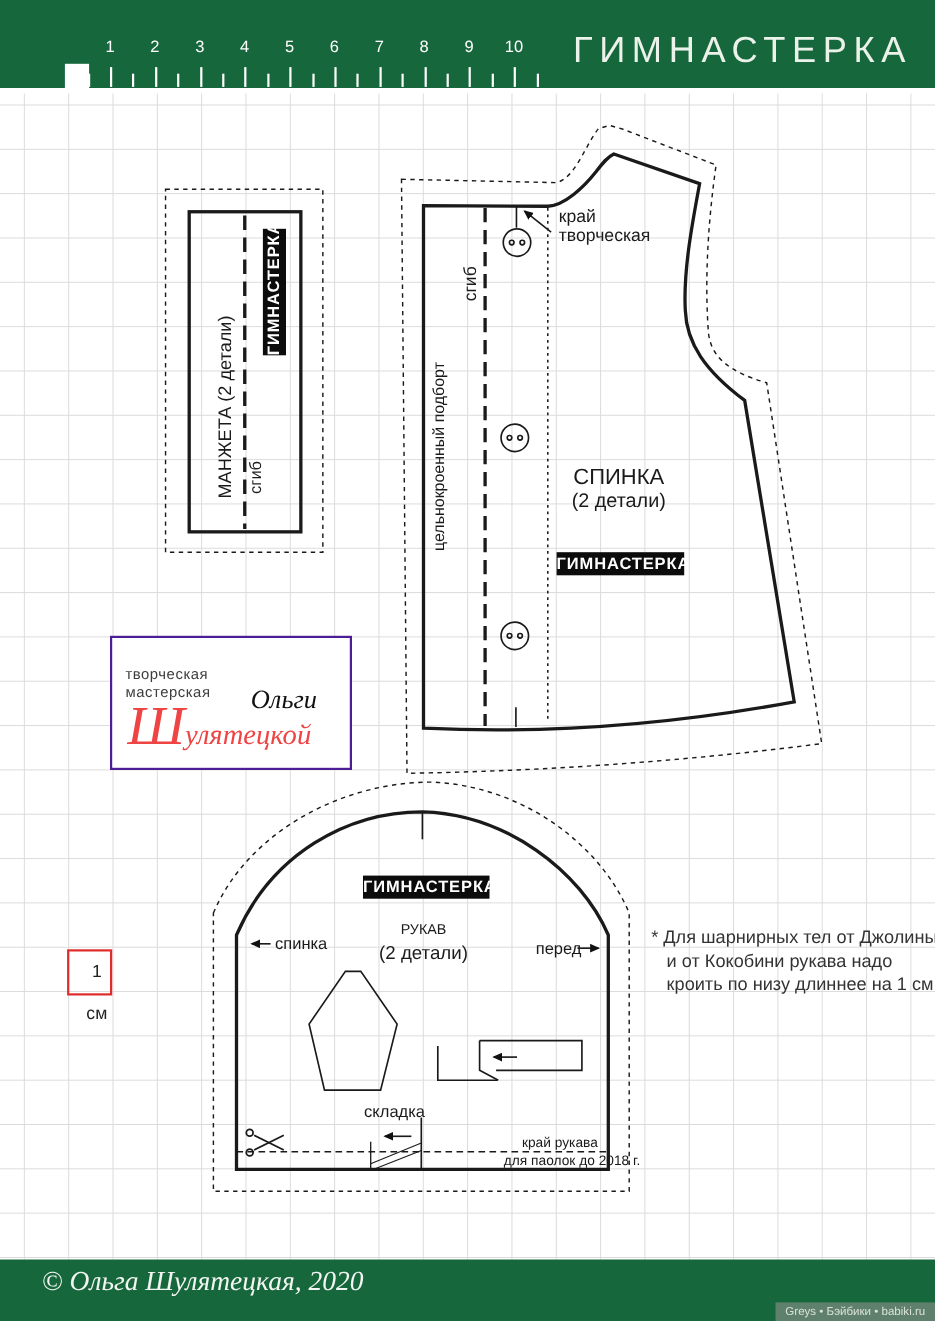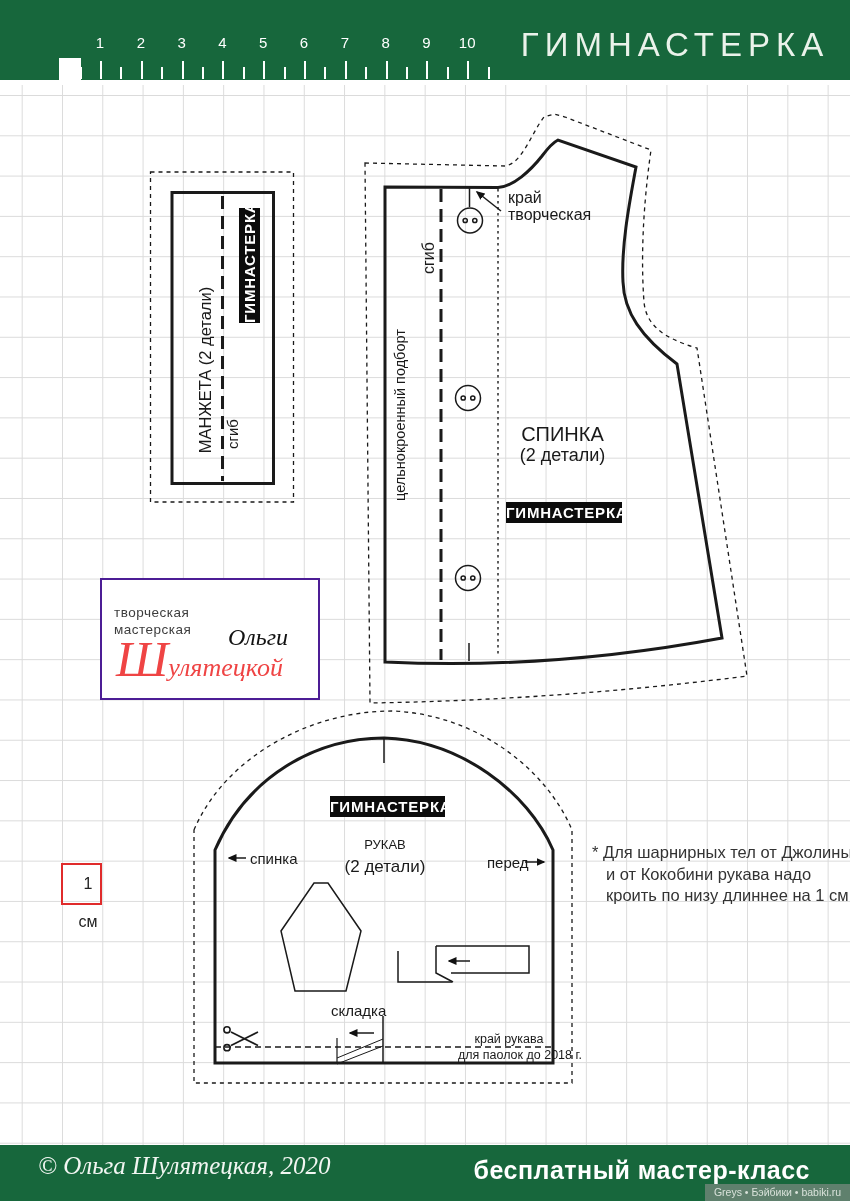--- a/index.html
+++ b/index.html
@@ -203,17 +203,16 @@
     </div>
     <div class="logo-script1">Ольги</div>
     <div class="logo-script2">Шулятецкой</div>
   </div>
 
   <div class="scale-box">1 см</div>
   <div class="note">* Для шарнирных тел от Джолины и от Кокобини рукава надо кроить по низу длиннее на 1 см</div>
 
   <div class="band ftr">
     <div class="copyright" style="position:absolute;left:38px;top:7px;">© Ольга Шулятецкая, 2020</div>
-    <div class="tagline" style="position:absolute;right:40px;top:11px;">бесплатный мастер-класс</div>
   </div>
   <div class="watermark">Greys • Бэйбики • babiki.ru</div>
 
 </div>
 
 </body></html>

